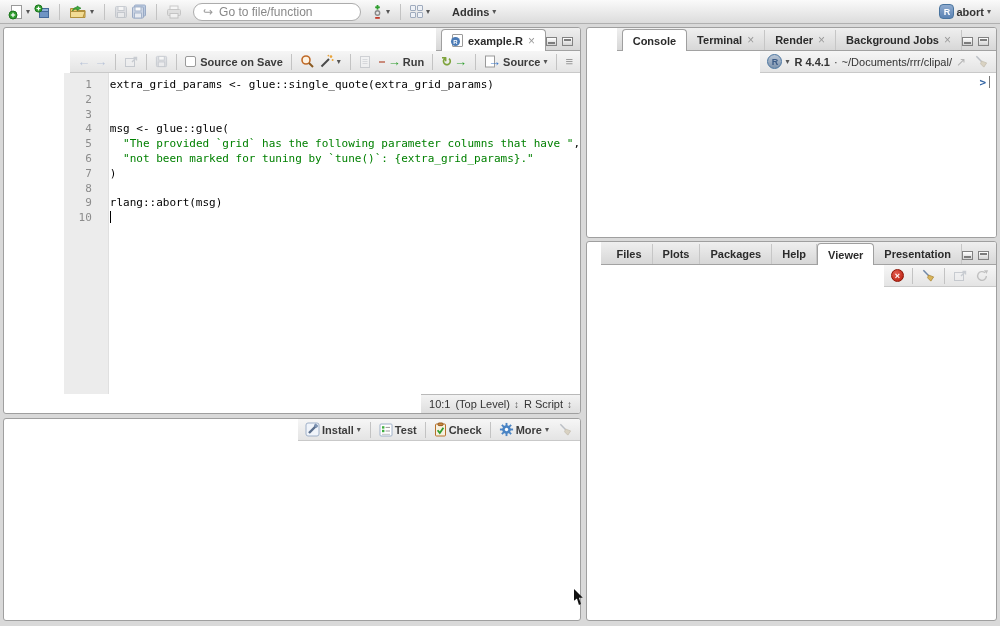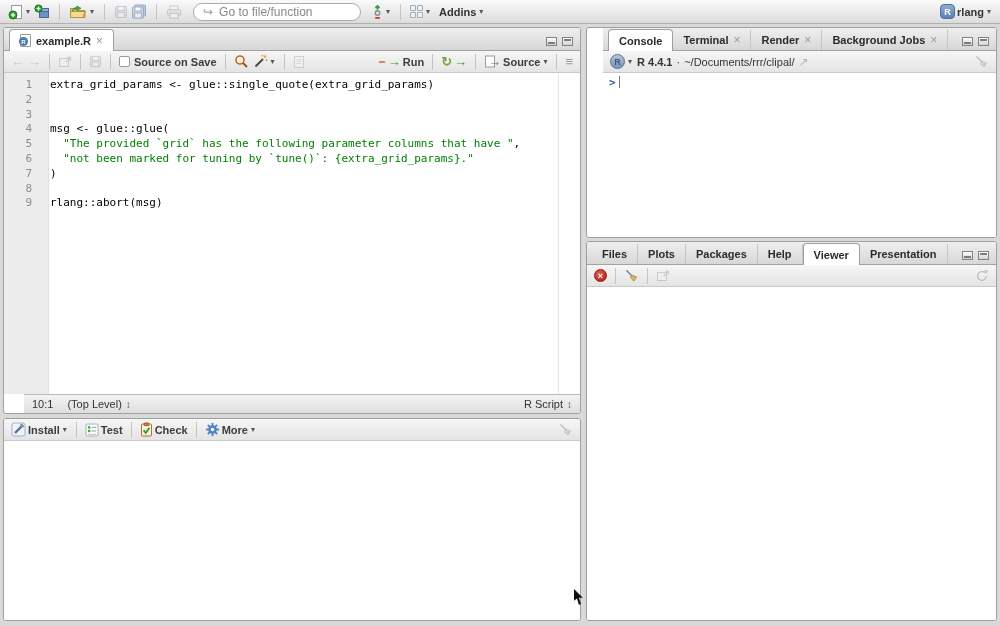--- a/index.html
+++ b/index.html
@@ -36,21 +36,21 @@
   .spacer { flex:1; }
   .rbadge {
     width:15px; height:15px; border-radius:4px; color:#fff; font-weight:bold;
     font-size:9px; display:flex; align-items:center; justify-content:center;
     background:linear-gradient(#8fabcf,#5b83b4); border:1px solid #49749f;
   }
   .rbadge.round { border-radius:50%; background:linear-gradient(#b9c6d6,#7d93ad); color:#3a5a86; }
   
   .pane {
     position:absolute; background:#fff; border:1px solid #9f9f9f; border-radius:3px;
-    overflow:hidden; display:flex; flex-direction:column;
+    overflow:hidden; display:flex; flex-direction:column;align-items:flex-end;
   }
   #editor-pane  { left:3px;  top:27px;  width:578px; height:387px; }
   #tools-pane   { left:3px;  top:418px; width:578px; height:203px; }
   #console-pane { left:586px; top:27px; width:411px; height:211px;padding-left:16px; }
   #files-pane   { left:586px; top:241px; width:411px; height:380px; }
   .tabstrip {
     height:23px; flex:none; display:flex; align-items:flex-end;
     background:linear-gradient(#efefef,#d7d7d7); border-bottom:1px solid #a2a2a2;
     padding-left:5px;
   }
@@ -81,21 +81,21 @@
     background:linear-gradient(90deg,#ececec 0,#ececec 44px,#e0e0e0 44px,#e0e0e0 45px,#fff 45px);
     font-family:"DejaVu Sans Mono", monospace; font-size:11px; padding-top:5px;
   }
   .code-line { display:flex; height:14.8px; line-height:14.8px; white-space:pre; }
   .ln { width:38px; flex:none; text-align:right; padding-right:10px; color:#8c8c8c; }
   .ltext { padding-left:8px; color:#000; }
   .seg-str { color:var(--string-color,#008000); }
   .caret-bar { display:inline-block; width:1px; height:12px; background:#000; vertical-align:-2px; }
   .margin-line { position:absolute; top:0; bottom:0; left:554px; width:1px; background:#e4e4e4; }
   .statusbar {
-    height:19px; flex:none; display:flex; align-items:center; gap:14px;
+    height:19px; flex:none; display:flex; align-items:center; gap:5px;
     background:linear-gradient(#f3f3f3,#dedede); border-top:1px solid #b9b9b9;
     padding:0 8px; color:#333;margin-left:20px;
   }
   .statusbar .right { margin-left:auto; }
   .updown { font-size:10px; color:#555; margin-left:4px; }
   .checkbox { width:11px; height:11px; border:1px solid #9a9a9a; background:#fff; border-radius:2px; display:inline-block; }
   
   .console-body { padding:3px 6px; font-family:"DejaVu Sans Mono",monospace; font-size:11px; }
   .prompt { color:#3465a4; font-weight:bold; }
   .console-caret { display:inline-block; width:1px; height:12px; background:#777; vertical-align:-2px; margin-left:3px; }
@@ -197,28 +197,28 @@
     <span class="icon-btn">
       <span class="grid-icon">
           <span></span>
           <span></span>
           <span></span>
           <span></span>
         </span>
       <span class="caret">▾</span>
     </span>
   </div>
-  <span class="icon-btn" style="margin-left:3px">
+  <span class="icon-btn" style="margin-left:16px">
     <span class="addins-label">Addins</span>
     <span class="caret">▾</span>
   </span>
   <div class="spacer"></div>
   <span class="icon-btn">
     <span class="rbadge">R</span>
-    <span class="proj-label">rlang</span>
+    <span class="proj-label">abort</span>
     <span class="caret">▾</span>
   </span>
 </div>
 
 <div class="pane" id="editor-pane">
   <div class="tabstrip">
     <div class="tab active">
       <span class="tabicon">
           <span class="dot">R</span>
         </span>
@@ -303,20 +303,21 @@
     <div class="margin-line"></div>
   <div class="code-line"><span class="ln">1</span><span class="ltext"><span class="seg-plain">extra_grid_params &lt;- glue::single_quote(extra_grid_params)</span></span></div>
       <div class="code-line"><span class="ln">2</span></div>
       <div class="code-line"><span class="ln">3</span><span class="ltext"></span></div>
       <div class="code-line"><span class="ln">4</span><span class="ltext"><span class="seg-plain">msg &lt;- glue::glue(</span></span></div>
       <div class="code-line"><span class="ln">5</span><span class="ltext"><span class="seg-plain">  </span><span class="seg-str">"The provided `grid` has the following parameter columns that have "</span><span class="seg-plain">,</span></span></div>
       <div class="code-line"><span class="ln">6</span><span class="ltext"><span class="seg-plain">  </span><span class="seg-str">"not been marked for tuning by `tune()`: {extra_grid_params}."</span></span></div>
       <div class="code-line"><span class="ln">7</span><span class="ltext"><span class="seg-plain">)</span></span></div>
       <div class="code-line"><span class="ln">8</span><span class="ltext"></span></div>
       <div class="code-line"><span class="ln">9</span><span class="ltext"><span class="seg-plain">rlang::abort(msg)</span></span></div>
+      <div class="code-line"><span class="ln">10</span><span class="ltext"><span class="caret-bar"></span></span></div>
     </div>
   <div class="statusbar">
     <span>10:1</span>
     <span><span>(Top Level)</span><span class="updown">↕</span></span>
     <span class="right"><span>R Script</span><span class="updown">↕</span></span>
   </div>
 </div>
 
 <div class="pane" id="tools-pane">
   <div class="subbar">

